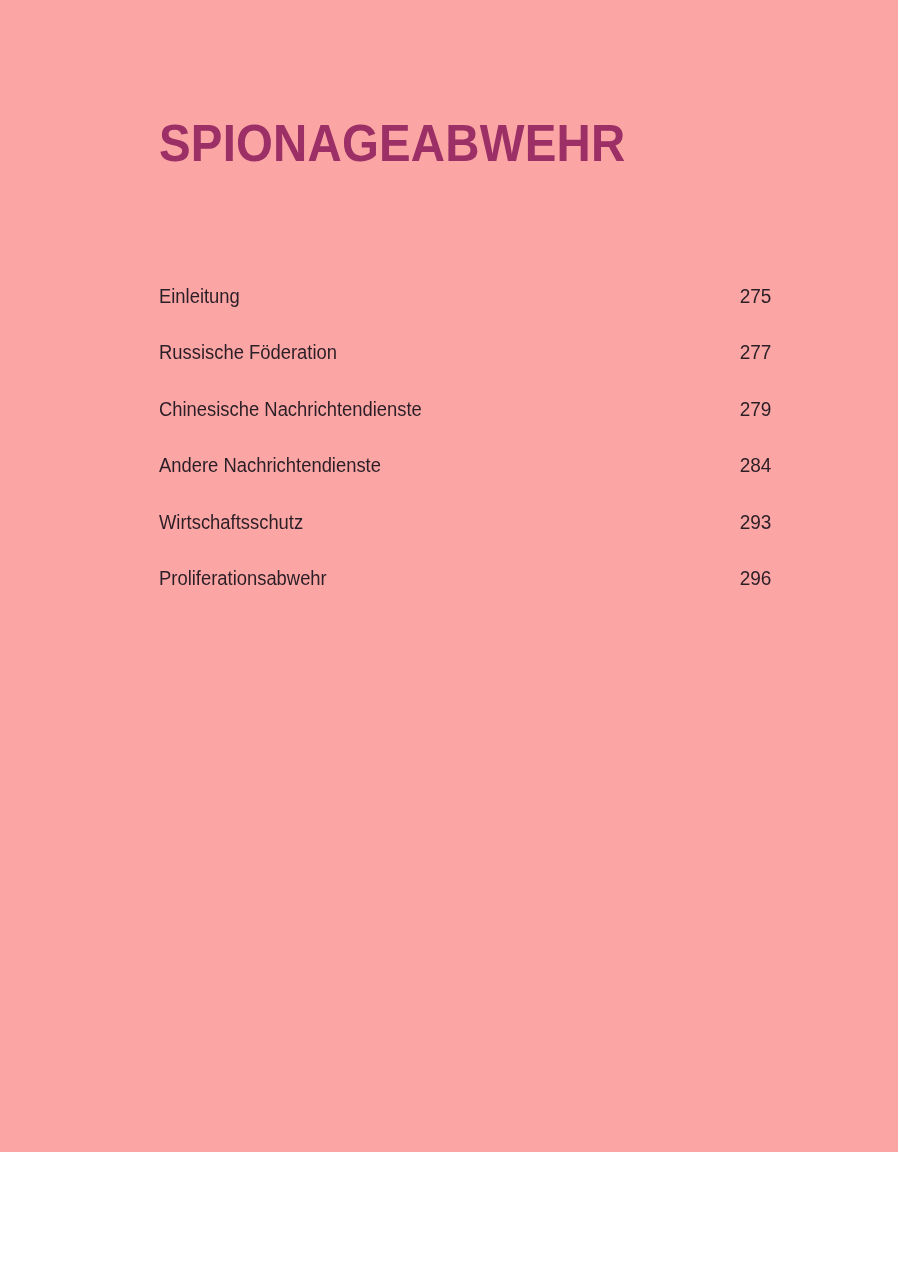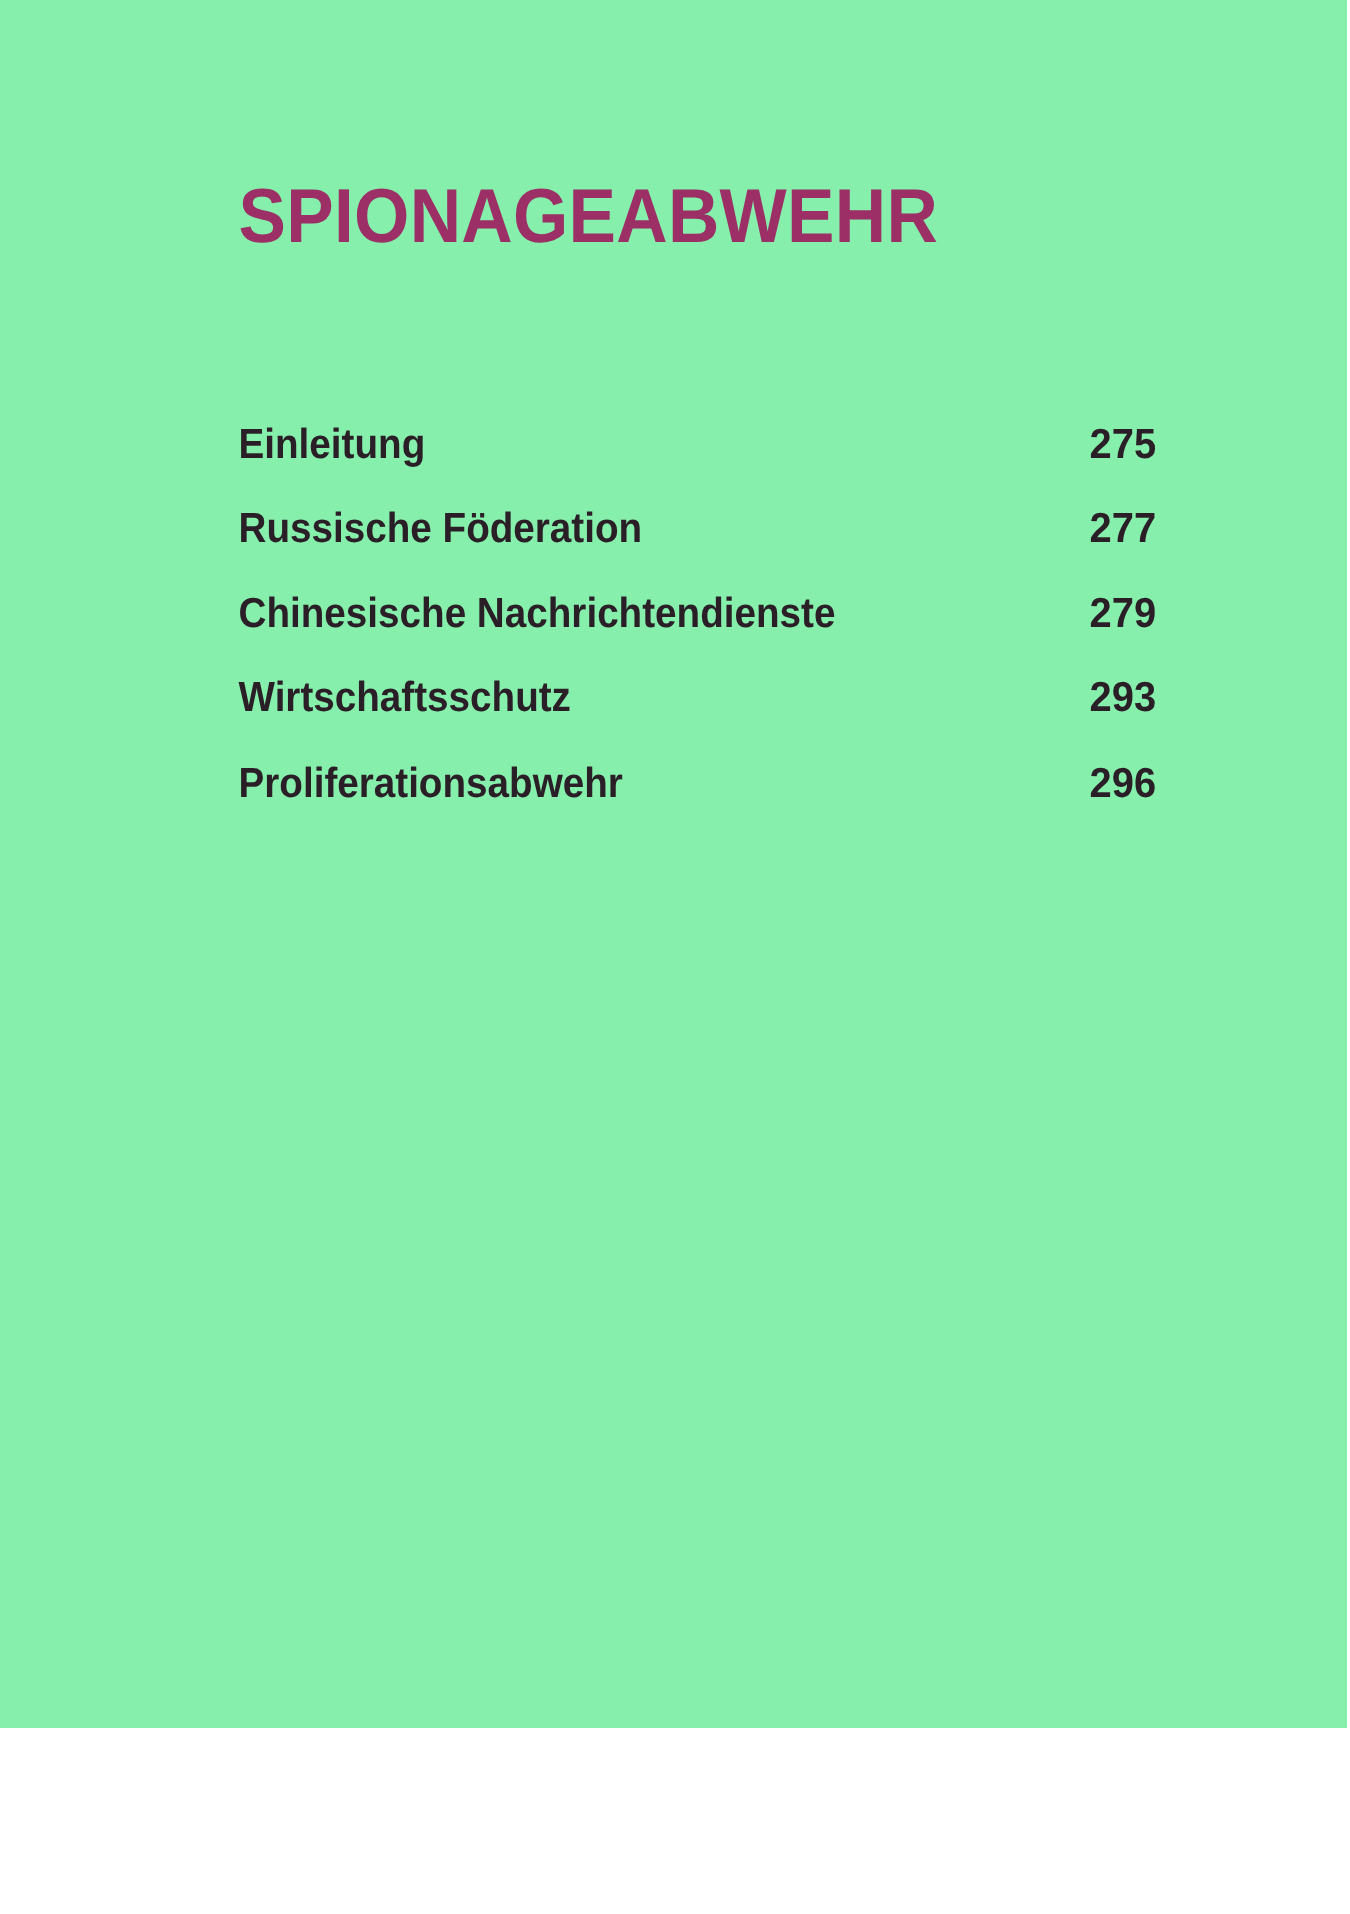--- a/index.html
+++ b/index.html
@@ -4,41 +4,41 @@
   <style>
     html, body { margin: 0; padding: 0; }
     body {
       width: 900px; height: 1276px; background: #ffffff;
       position: relative; overflow: hidden;
       font-family: "Liberation Sans", "DejaVu Sans", sans-serif;
     }
     .panel {
       position: absolute; left: 0; top: 0;
       width: 898px; height: 1152px;
-      background: #86efac;
+      background: #fca5a5;
     }
     .title {
       position: absolute; left: 159px; top: 112px;
       margin: 0;
       font-size: 51px; font-weight: bold;
       color: #9b2f66;
       letter-spacing: 0.2px;
       line-height: 64px;
       transform: scaleX(0.93);
       transform-origin: left center;
     }
     .toc {
       position: absolute; left: 159px; top: 280px;
       width: 612px;
       margin: 0; padding: 0; list-style: none;
     }
     .toc-row {
       height: 56.4px;
       display: flex; justify-content: space-between; align-items: flex-start;
-      font-size: 28px; font-weight: bold; color: #2a1f26;
+      font-size: 20px; font-weight: normal; color: #2a1f26;
       line-height: 32px;
     }
     .toc-label { display: inline-block; transform: scaleX(0.92); transform-origin: left center; white-space: nowrap; }
     .toc-page { display: inline-block; transform: scaleX(0.95); transform-origin: right center; }
   </style>
 </head>
 <body>
 
 <div class="panel">
   <h1 class="title">SPIONAGEABWEHR</h1>
@@ -50,20 +50,24 @@
     </li>
     <li class="toc-row">
       <span class="toc-label">Russische Föderation</span>
       <span class="toc-page">277</span>
     </li>
     <li class="toc-row">
       <span class="toc-label">Chinesische Nachrichtendienste</span>
       <span class="toc-page">279</span>
     </li>
     <li class="toc-row">
+      <span class="toc-label">Andere Nachrichtendienste</span>
+      <span class="toc-page">284</span>
+    </li>
+    <li class="toc-row">
       <span class="toc-label">Wirtschaftsschutz</span>
       <span class="toc-page">293</span>
     </li>
     <li class="toc-row">
       <span class="toc-label">Proliferationsabwehr</span>
       <span class="toc-page">296</span>
     </li>
   </ul>
 </div>
 

